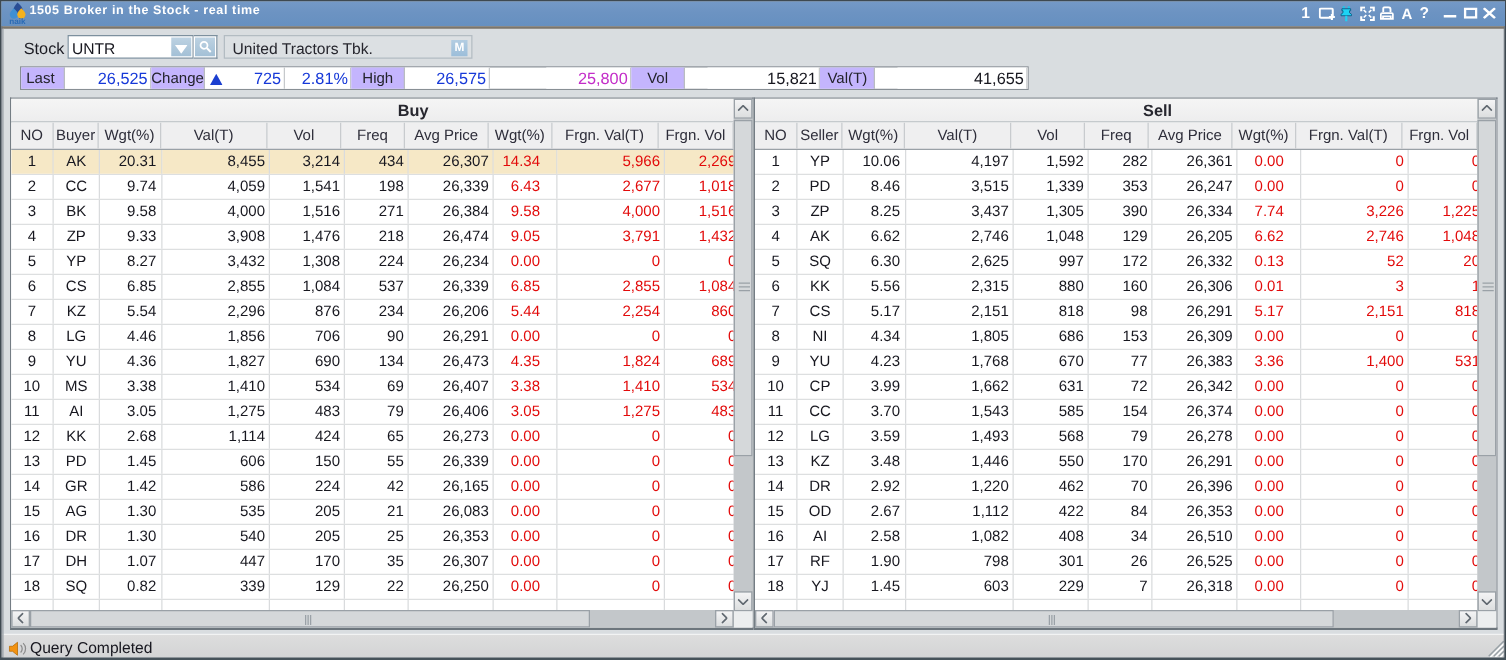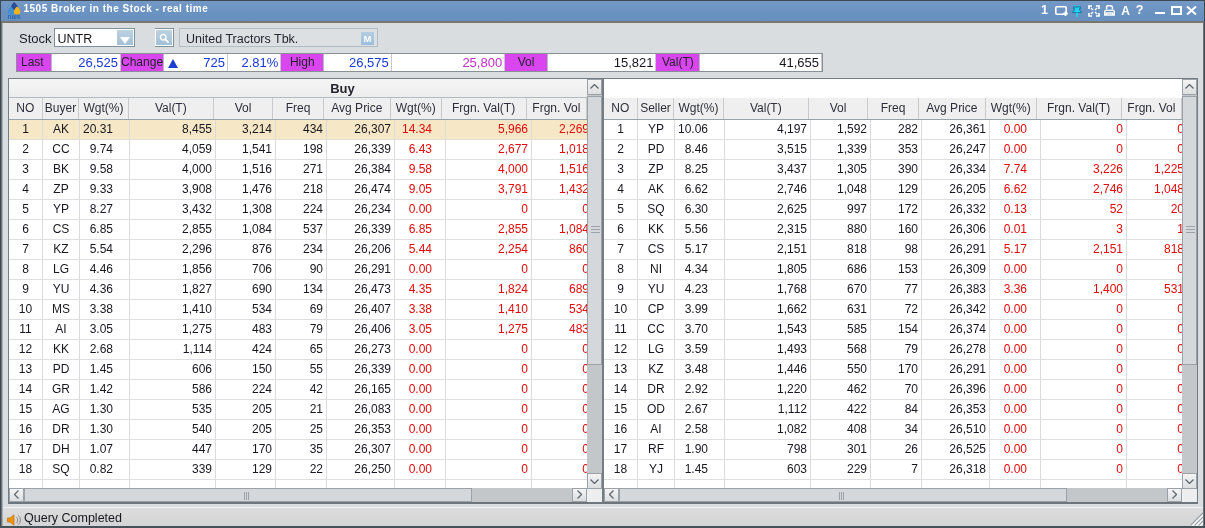--- a/index.html
+++ b/index.html
@@ -11,50 +11,50 @@
 .f-right{position:absolute;right:0;top:0;width:1px;height:528px;background:#3e4950;}
 .f-right2{position:absolute;right:1px;top:21px;width:1px;height:507px;background:#6e767d;}
 .f-bottom{position:absolute;left:0;bottom:0;width:1205px;height:2px;background:#46525a;}
 
 .titlebar{position:absolute;left:1px;top:1px;width:1203px;height:20px;background:linear-gradient(#7499c7 0%,#6c93c2 45%,#6690c0 100%);}
 .titleline{position:absolute;left:1px;top:21px;width:1203px;height:2px;background:#7b766c;}
 .ttext{position:absolute;left:23.5px;top:3px;font-size:10px;font-weight:bold;color:#fff;letter-spacing:0.5px;}
 .tico{position:absolute;left:4px;top:1px;}
 
 .stock-lab{position:absolute;left:19px;top:31px;font-size:13px;color:#1c1c24;}
-.combo{position:absolute;left:54px;top:28px;width:81px;height:19px;border:1px solid #7d909e;background:#fff;}
+.combo{position:absolute;left:54px;top:28px;width:101px;height:19px;border:1px solid #7d909e;background:#fff;}
 .combo .txt{position:absolute;left:2.5px;top:2.5px;font-size:12.5px;color:#16161e;}
 .cbtn{position:absolute;top:1px;width:16px;height:15px;background:linear-gradient(#bdd2e2,#a3c0d6);border:0;}
 .searchgrp{position:absolute;left:155px;top:28px;width:19px;height:19px;border:1px solid #7d909e;border-left:none;background:#fff;}
 .namefield{position:absolute;left:179px;top:28px;width:199px;height:19px;border:1px solid #b3bcc2;background:#dce0e3;}
 .namefield .txt{position:absolute;left:6px;top:2.5px;font-size:12.5px;color:#26262e;}
 .mbtn{position:absolute;right:3px;top:2.5px;width:13px;height:13px;background:linear-gradient(#b3cde2,#9cbeda);color:#fff;font-size:9.5px;font-weight:bold;text-align:center;line-height:13px;}
 
 .quote{position:absolute;left:16px;top:53px;width:807px;height:18.5px;border:1px solid #888f95;background:#fff;display:flex;font-size:12px;}
 .q{height:100%;border-right:1px solid #c6c9cc;display:flex;align-items:center;}
-.ql{background:#d946ef;color:#23232b;justify-content:center;border-right:1px solid #b9bdc0;text-align:right;}
+.ql{background:#c4b5fd;color:#23232b;justify-content:center;border-right:1px solid #b9bdc0;text-align:right;}
 .qv{background:#fff;justify-content:flex-end;padding-right:2px;font-size:13px;}
 .qb{color:#1638d8;}
 .qm{color:#c32cc8;}
 .qk{color:#17171f;margin-left:18px;}
 
 .panel{position:absolute;top:77.5px;width:595px;height:426px;border:1px solid #747d84;border-bottom:2px solid #6d767d;background:#fff;}
 .ptitle{position:absolute;left:0;top:0;width:578px;height:19px;background:linear-gradient(#f5f5f5,#ededee);border-bottom:1px solid #b4babe;}
-.ptitle span{position:absolute;top:2.5px;transform:translateX(-50%);font-size:13px;font-weight:bold;color:#26262e;margin-left:12px;}
+.ptitle span{position:absolute;top:2.5px;transform:translateX(-50%);font-size:13px;font-weight:bold;color:#26262e;}
 .thead{position:absolute;left:0;top:19px;width:578px;height:22px;background:#efeff0;display:flex;border-bottom:1px solid #9aa1a7;overflow:hidden;}
 .thead .h{height:100%;border-right:1px solid #c8cbce;display:flex;align-items:center;justify-content:center;font-size:12px;color:#2e2e3a;padding-bottom:1px;text-align:right;}
 .tbody{position:absolute;left:0;top:41px;width:578px;height:368px;overflow:hidden;background:#fff;}
 .tr{display:flex;width:585px;height:20px;border-bottom:1px solid #dddfe0;}
 .tr.empty{height:8px;border-bottom:none;}
 .tr.hl .cd, .tr.hl div{background:#f6e8c6;}
 .tr div{height:100%;border-right:1px solid #d9dbdd;font-size:12px;color:#17171f;display:flex;align-items:center;}
 .rd{color:#e20a0a !important;}
 .c0{width:34px;justify-content:center;}
 .c1{width:37px;justify-content:center;}
-.c2{width:50px;justify-content:flex-end;padding-right:16px;}
+.c2{width:50px;justify-content:flex-end;padding-right:4px;}
 .c3{width:86px;justify-content:flex-end;padding-right:3px;}
 .c4{width:60px;justify-content:flex-end;padding-right:3px;}
 .c5{width:51px;justify-content:flex-end;padding-right:3px;}
 .c6{width:68px;justify-content:flex-end;padding-right:3px;}
 .c7{width:51px;justify-content:flex-end;padding-right:13px;}
 .c8{width:86px;justify-content:flex-end;padding-right:3px;}
 .c9{width:61px;justify-content:flex-end;padding-right:3px;}
 .thead .h{justify-content:center;padding-right:0;}
 
 .vsb{position:absolute;right:0;top:0;width:15px;height:423px;background:#c3c7ca;}
@@ -425,20 +425,23 @@
       </div>
     <div class="sbtn" style="right:0;top:0;width:15px;height:14px;">
         <svg width="5" height="9" viewBox="0 0 5 9">
           <path d="M0.5 0.5 L4.5 4.5 L0.5 8.5" fill="none" stroke="#606870" stroke-width="1.3"></path>
         </svg>
       </div>
   </div>
 </div>
 
 <div class="panel" style="left:603px;">
+  <div class="ptitle">
+      <span style="left:322px;">Sell</span>
+    </div>
   <div class="thead">
       <div class="h c0">NO</div>
       <div class="h c1">Seller</div>
       <div class="h c2">Wgt(%)</div>
       <div class="h c3">Val(T)</div>
       <div class="h c4">Vol</div>
       <div class="h c5">Freq</div>
       <div class="h c6">Avg Price</div>
       <div class="h c7">Wgt(%)</div>
       <div class="h c8">Frgn. Val(T)</div>

